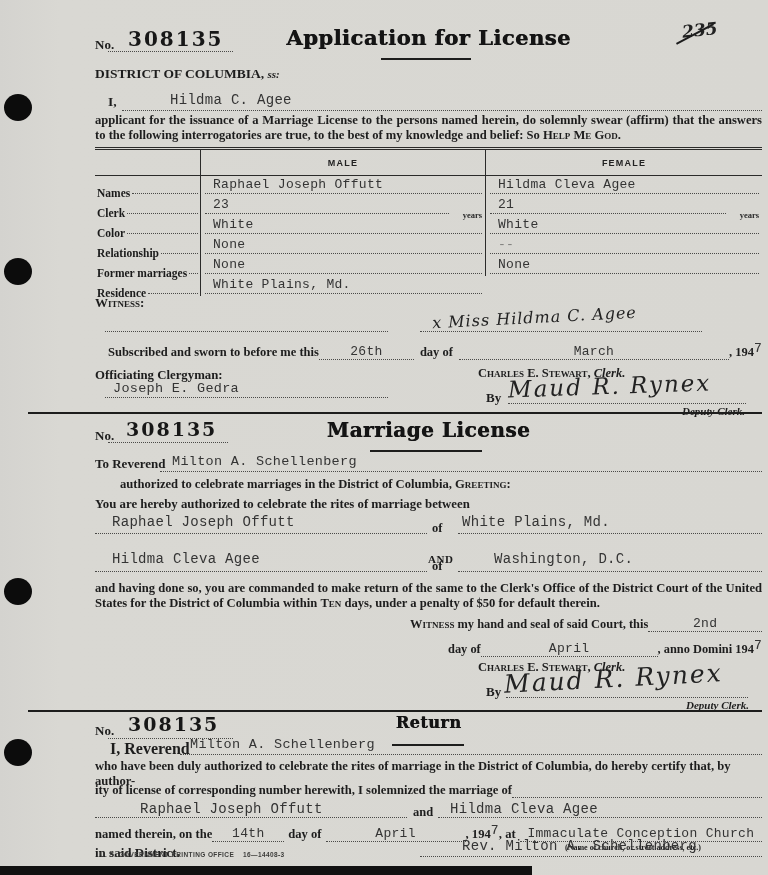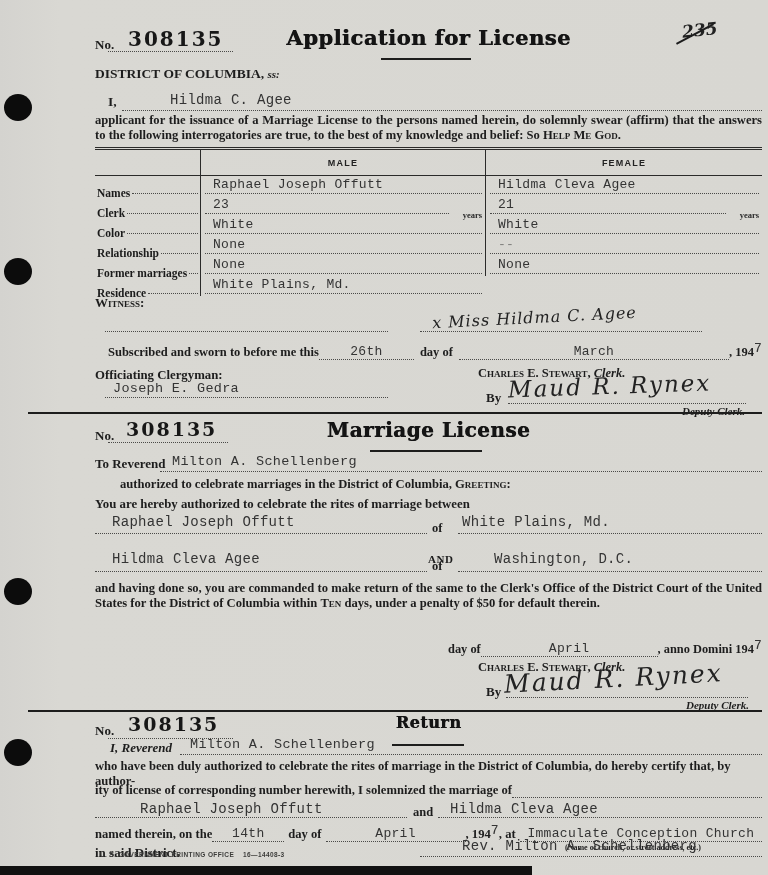--- a/index.html
+++ b/index.html
@@ -209,20 +209,26 @@
 
   <span class="abs typed" style="left:112px;top:551px;font-size:14px;">Hildma Cleva Agee</span>
   <span class="abs print" style="left:428px;top:553px;font-size:11px;letter-spacing:.5px;">AND</span>
   <span class="abs typed" style="left:462px;top:551px;font-size:14px;margin-left:32px;">Washington, D.C.</span>
   <div class="abs dots" style="left:95px;top:571px;width:332px;"></div>
   <span class="abs print" style="left:432px;top:559px;font-size:12.5px;">of</span>
   <div class="abs dots" style="left:458px;top:571px;width:304px;"></div>
 
   <div class="abs print body-sm" style="left:95px;top:581px;width:667px;text-align:justify;"><span>and having done so, you are commanded to make return of the same to the Clerk's Office of the District Court of the United States for the District of Columbia within </span><span class="sc">Ten</span><span> days, under a penalty of $50 for default therein.</span></div>
 
+  <div class="abs fillrow" style="left:410px;top:613px;width:352px;height:19px;font-size:12.4px;">
+    <span class="print"><span class="sc">Witness</span><span> my hand and seal of said Court, this</span></span>
+    <span class="seg" style="flex:1;">
+        <span class="typed">2nd</span>
+      </span>
+  </div>
   <div class="abs fillrow" style="left:448px;top:638px;width:314px;height:19px;font-size:12.4px;">
     <span class="print">day of</span>
     <span class="seg" style="flex:1;">
         <span class="typed">April</span>
       </span>
     <span class="print">, anno Domini 194</span>
     <span class="typed raise">7</span>
   </div>
 
   <span class="abs print" style="left:478px;top:660px;font-size:12.5px;"><span class="sc">Charles E. Stewart,</span> <span class="ital">Clerk.</span></span>
@@ -232,21 +238,21 @@
   <span class="abs print ital" style="left:686px;top:699px;font-size:11px;">Deputy Clerk.</span>
 
   <div class="abs rule" style="left:28px;top:710px;width:734px;"></div>
 
   <span class="abs print" style="left:95px;top:723px;font-size:13px;">No.</span>
   <span class="abs serial" style="left:128px;top:713px;font-size:19px;">308135</span>
   <div class="abs dots" style="left:108px;top:738px;width:125px;"></div>
   <div class="abs blackletter" style="left:95px;top:713px;width:667px;text-align:center;font-size:16px;">Return</div>
   <div class="abs rule" style="left:392px;top:744px;width:72px;"></div>
 
-  <span class="abs print" style="left:110px;top:740px;font-size:13px;font-style:italic;">I, Reverend</span>
+  <span class="abs print" style="left:110px;top:740px;font-size:16px;">I, Reverend</span>
   <span class="abs typed" style="left:190px;top:737px;font-size:13.5px;">Milton A. Schellenberg</span>
   <div class="abs dots" style="left:180px;top:754px;width:582px;"></div>
 
   <span class="abs print body-sm" style="left:95px;top:759px;width:667px;">who have been duly authorized to celebrate the rites of marriage in the District of Columbia, do hereby certify that, by author-</span>
 
   <div class="abs fillrow" style="left:95px;top:780px;width:667px;height:18px;font-size:12.6px;">
     <span class="print">ity of license of corresponding number herewith, I solemnized the marriage of</span>
     <span class="seg" style="flex:1;"></span>
   </div>
 

